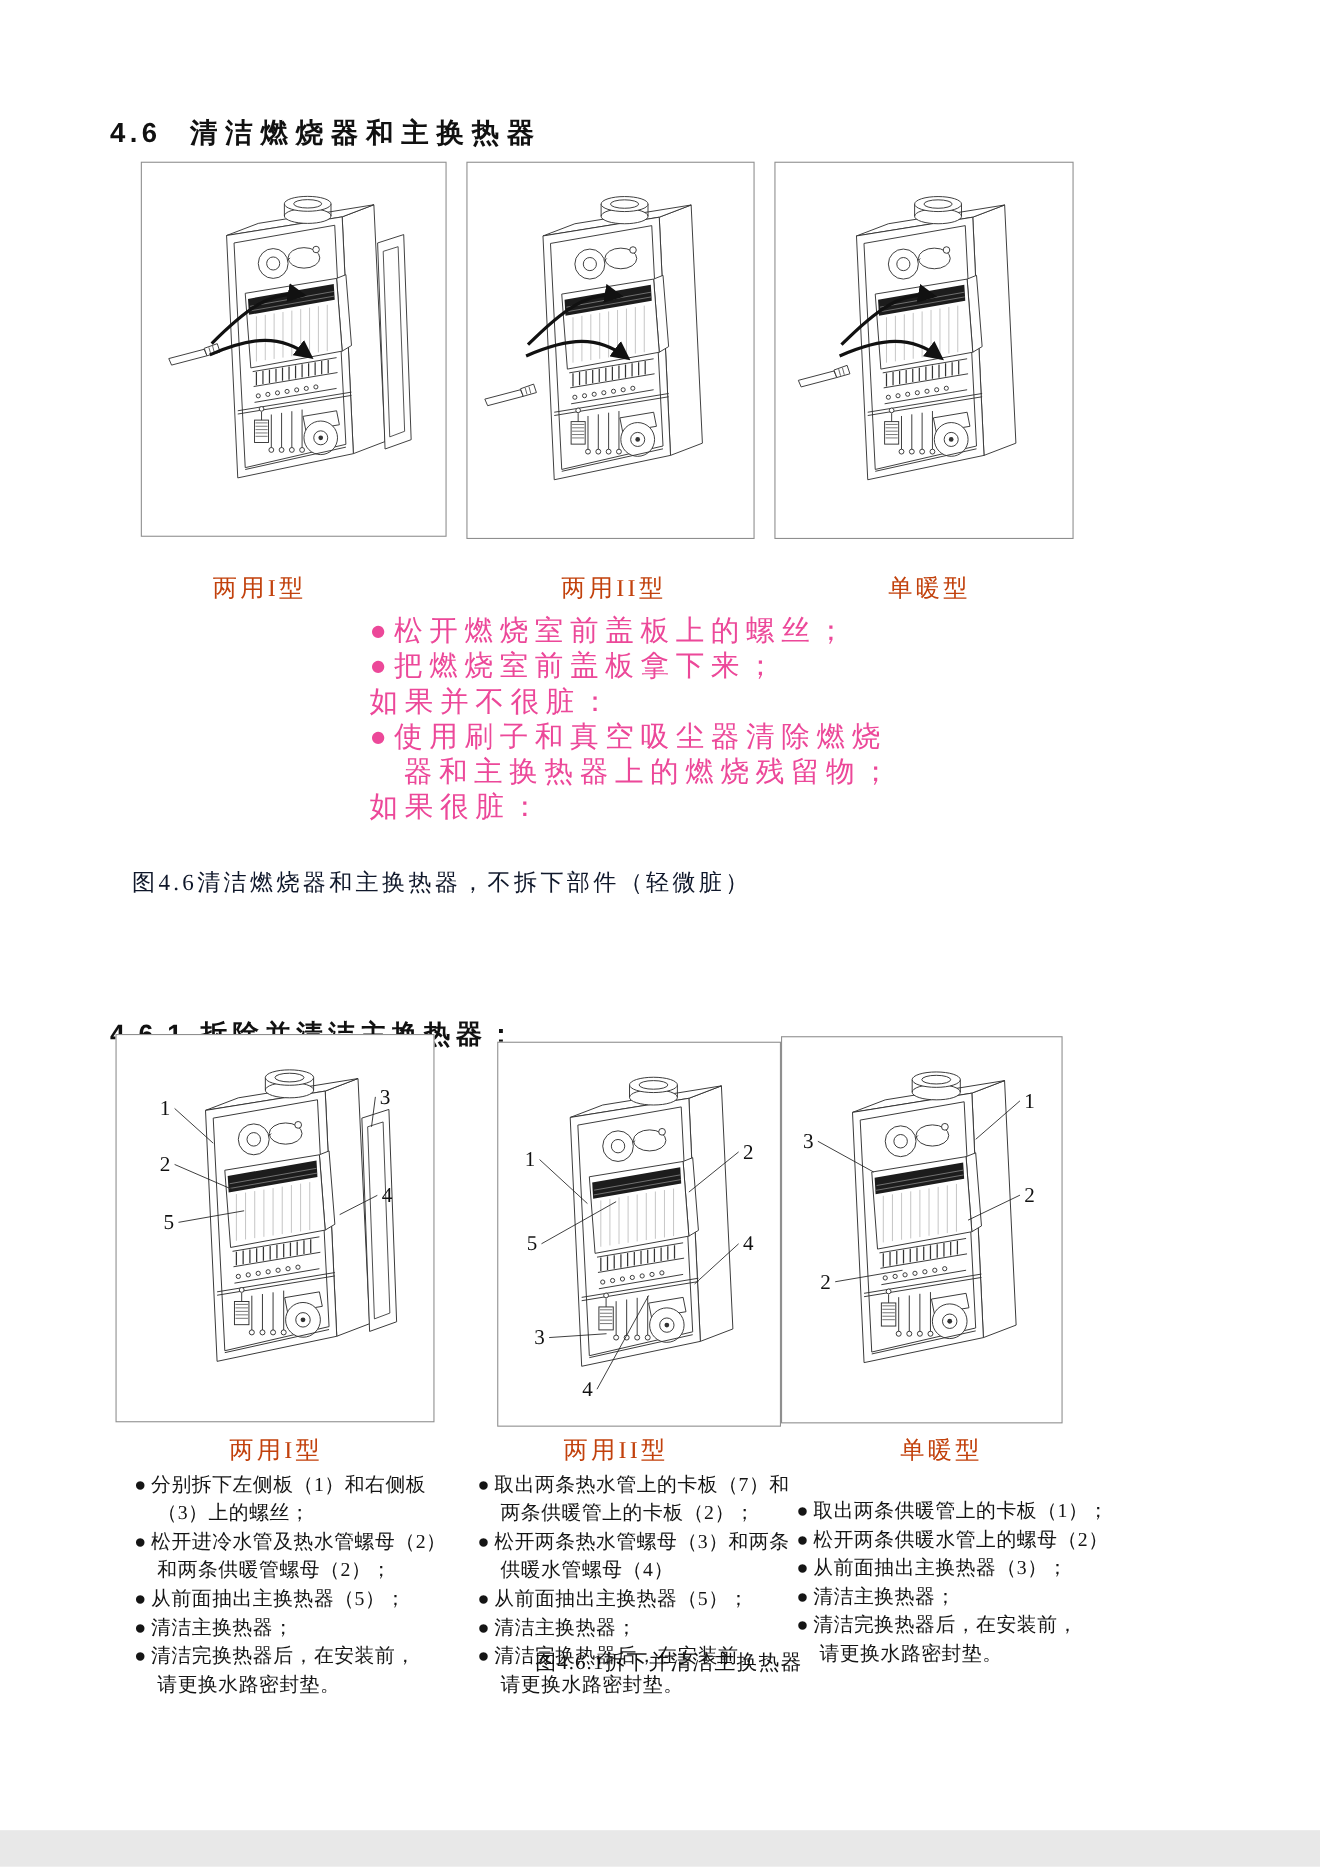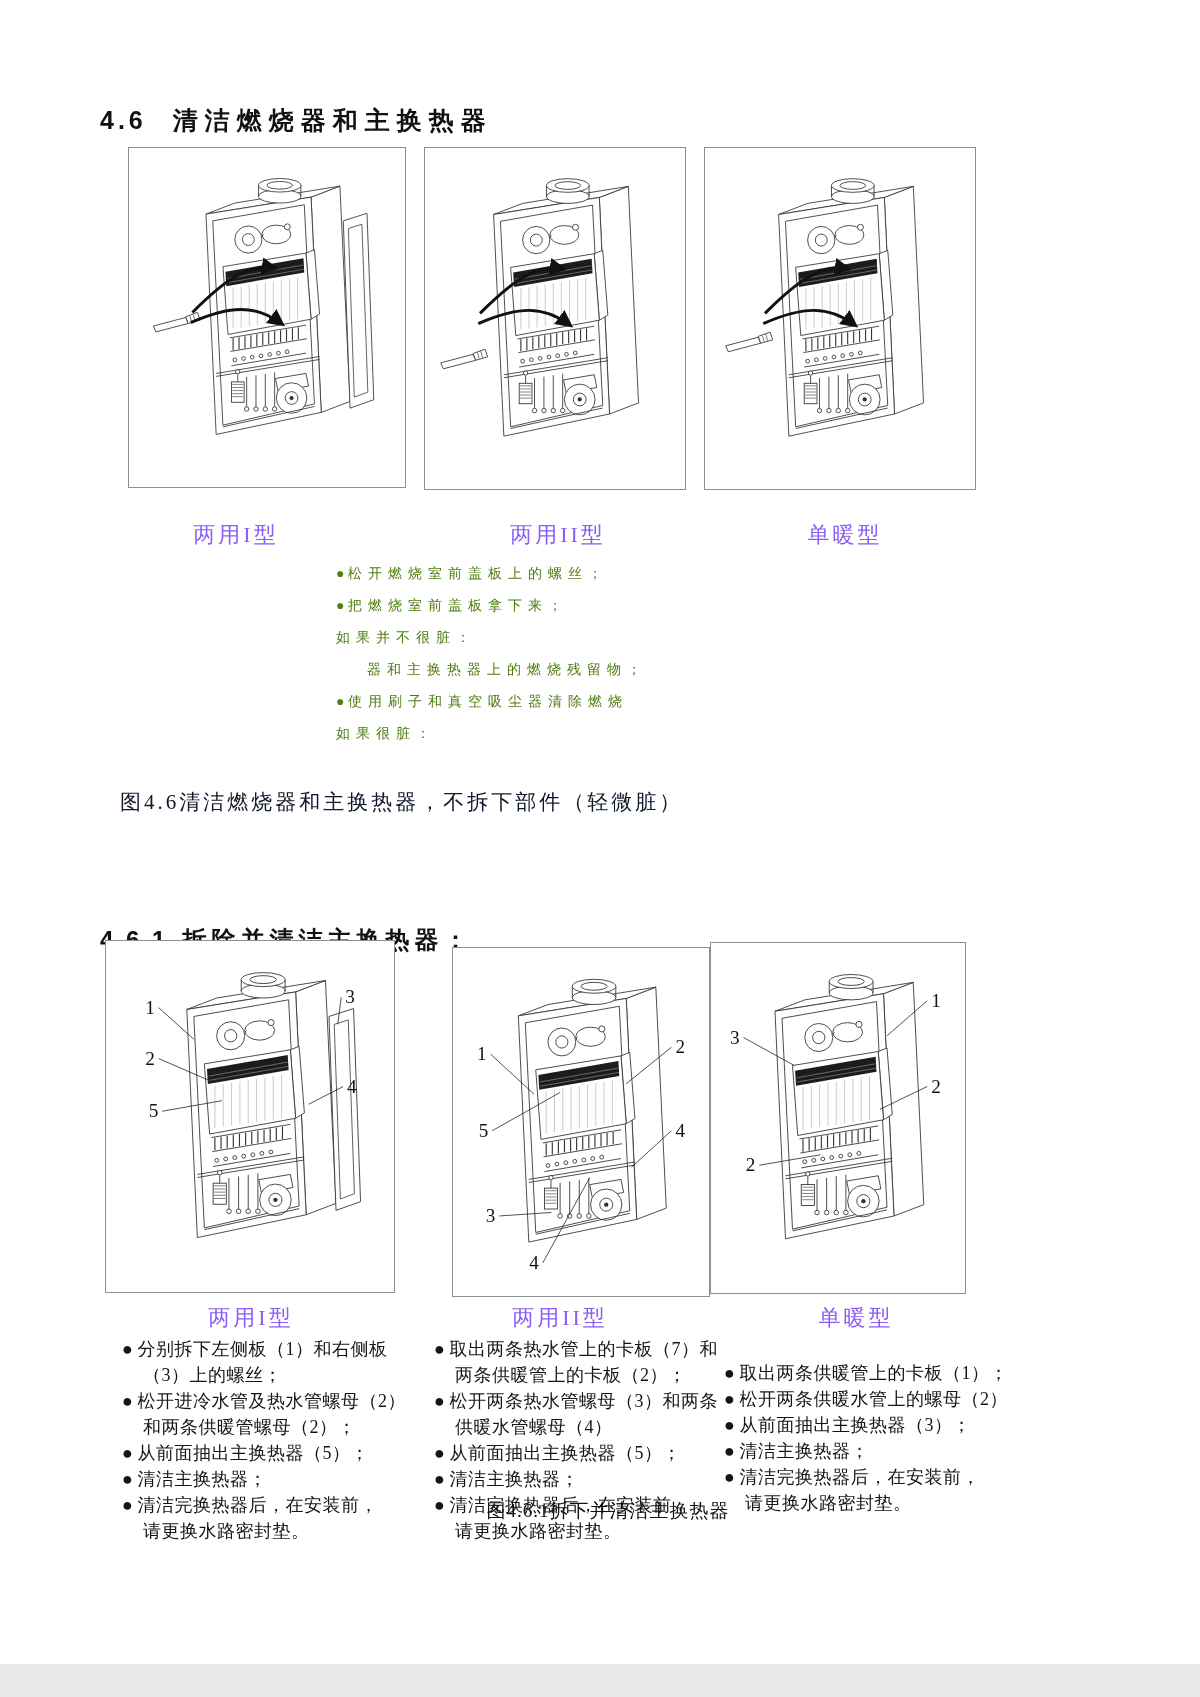--- a/index.html
+++ b/index.html
@@ -11,24 +11,24 @@
   .heading{
     position:absolute;font-family:"Liberation Sans",sans-serif;
     font-weight:700;color:#111;white-space:nowrap;
   }
   .heading .num{letter-spacing:4px;margin-right:26px;}
   .heading .ttl{letter-spacing:7px;}
   .figbox{position:absolute;border:1px solid #8f8f8f;background:#fff;box-sizing:border-box;}
   .figbox svg{width:100%;height:100%;display:block;}
   .figlabel{
     position:absolute;width:200px;text-align:center;
-    font-size:22px;letter-spacing:3px;color:#8b5cf6;white-space:nowrap;
+    font-size:22px;letter-spacing:3px;color:#c2410c;white-space:nowrap;
   }
   .steps{position:absolute;left:336px;top:558px;width:500px;
-    font-size:14px;line-height:32px;letter-spacing:6px;color:#4d7c0f;}
+    font-size:26px;line-height:32px;letter-spacing:6px;color:#ec4899;}
   .steps .line{white-space:nowrap;}
   .steps .li .line.first::before{content:"● ";letter-spacing:0;}
   .steps .li .line.cont{padding-left:31px;}
   .caption{position:absolute;font-size:21px;letter-spacing:3px;color:#0f172a;white-space:nowrap;}
   .col{position:absolute;font-size:18px;line-height:26px;letter-spacing:0.5px;color:#151515;}
   .col .line{white-space:nowrap;}
   .col .li .line.first::before{content:"● ";letter-spacing:0;}
   .col .li .line.cont{padding-left:21px;}
   .subcaption{position:absolute;font-size:19px;letter-spacing:1px;color:#111;
     width:300px;text-align:center;white-space:nowrap;}
@@ -336,22 +336,22 @@
       <div class="li">
         <div class="line first">松开燃烧室前盖板上的螺丝；</div>
       </div>
       <div class="li">
         <div class="line first">把燃烧室前盖板拿下来；</div>
       </div>
       <div class="plain">
         <div class="line plainline">如果并不很脏：</div>
       </div>
       <div class="li">
+        <div class="line first">使用刷子和真空吸尘器清除燃烧</div>
         <div class="line cont">器和主换热器上的燃烧残留物；</div>
-        <div class="line first">使用刷子和真空吸尘器清除燃烧</div>
       </div>
       <div class="plain">
         <div class="line plainline">如果很脏：</div>
       </div>
     </div>
 
   <div class="caption" style="left:120px;top:788px;">图4.6清洁燃烧器和主换热器，不拆下部件（轻微脏）</div>
 
   <div class="heading" style="left:100px;top:900px;font-size:24px;margin-top:24px;">
     <span class="num" style="margin-right:14px;letter-spacing:3px;">4.6.1</span><span class="ttl" style="letter-spacing:5px;">拆除并清洁主换热器：</span>

